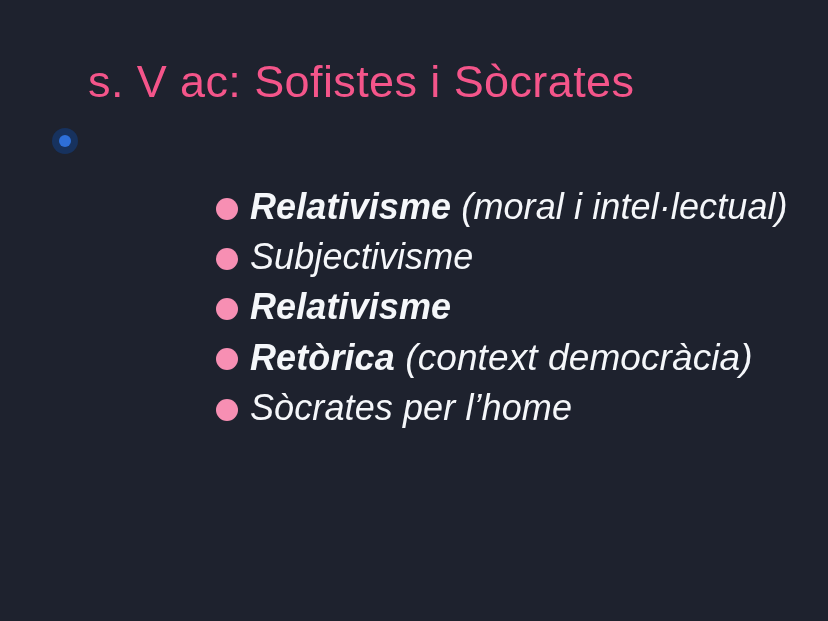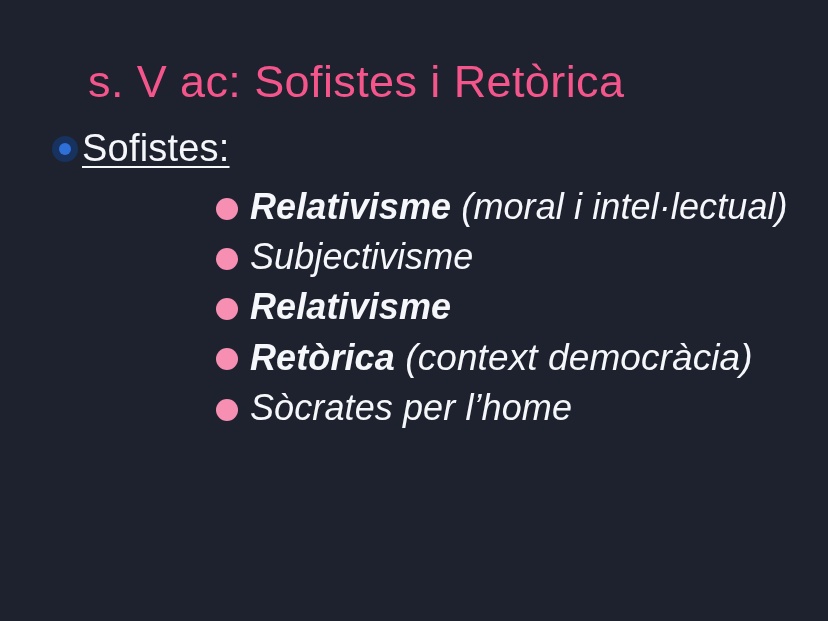--- a/index.html
+++ b/index.html
@@ -117,27 +117,26 @@
   .l2-item .tail-small {
     font-weight: 400;
     font-size: 37px;
   }
 </style>
 </head>
 <body>
 
 <div id="slide" style="background: rgb(30, 34, 46);">
 
-  <div id="slide-title" style="color: rgb(244, 85, 138);">s. V ac: Sofistes i Retòrica</div>
+  <div id="slide-title" style="color: rgb(244, 85, 138);">s. V ac: Sofistes i Sòcrates</div>
 
   <div id="level1-row">
     <span class="bullet-target">
       <span class="inner-dot" style="background: rgb(46, 111, 216);"></span>
     </span>
-    <span id="level1-label" style="color: rgb(245, 247, 250);">Sofistes:</span>
   </div>
 
   <ul id="level2-list">
       <li class="l2-item" style="color: rgb(245, 247, 250);"><span class="dot" style="background: rgb(247, 143, 179);"></span><span class="head">Relativisme</span><span class="tail"> (moral i intel·lectual)</span></li>
       <li class="l2-item" style="color: rgb(245, 247, 250);"><span class="dot" style="background: rgb(247, 143, 179);"></span><span class="head-light">Subjectivisme</span></li>
       <li class="l2-item" style="color: rgb(245, 247, 250);"><span class="dot" style="background: rgb(247, 143, 179);"></span><span class="head">Relativisme</span></li>
       <li class="l2-item" style="color: rgb(245, 247, 250);"><span class="dot" style="background: rgb(247, 143, 179);"></span><span class="head">Retòrica</span><span class="tail-small"> (context democràcia)</span></li>
       <li class="l2-item" style="color: rgb(245, 247, 250);"><span class="dot" style="background: rgb(247, 143, 179);"></span><span class="head-light">Sòcrates per l’home</span></li>
     </ul>
 

